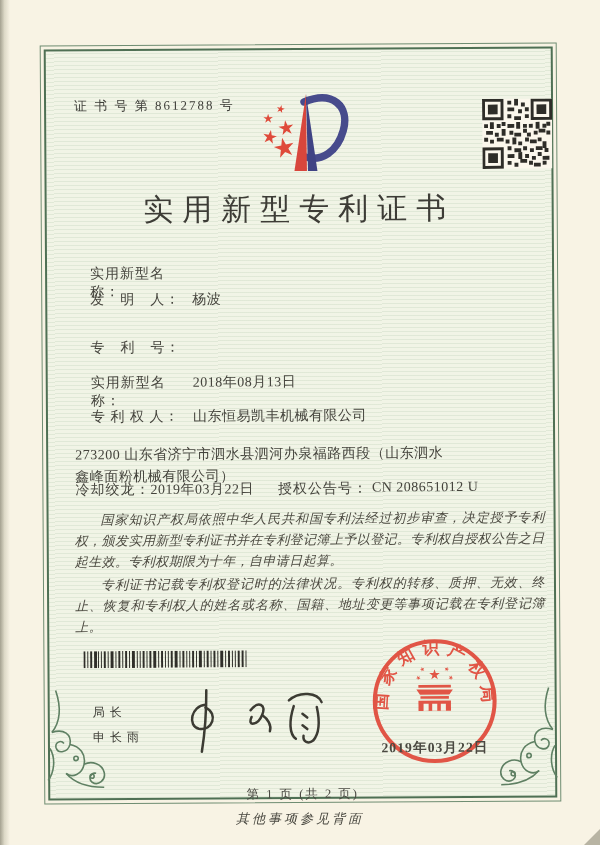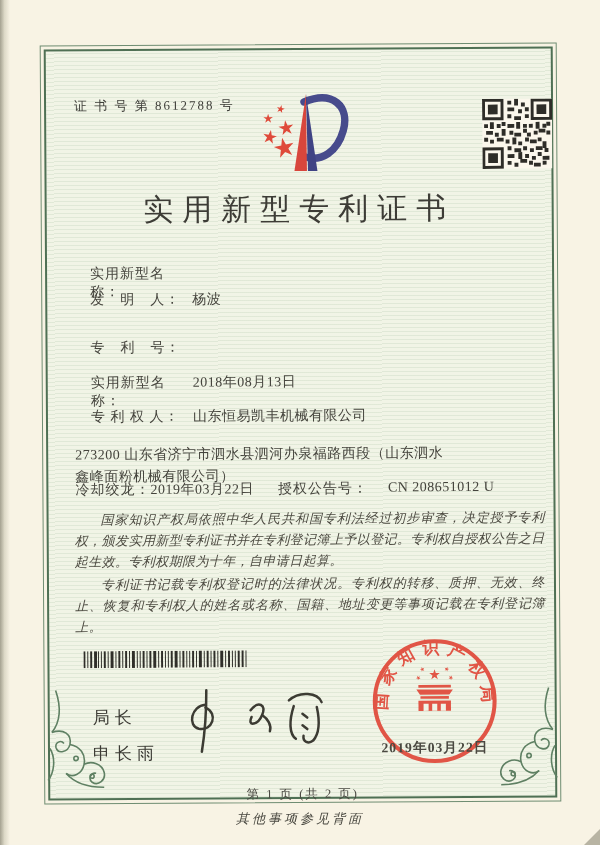--- a/index.html
+++ b/index.html
@@ -35,31 +35,31 @@
   .title{
     position:absolute;left:0;right:0;top:139px;text-align:center;
     font-size:30px;letter-spacing:9px;color:#3d3c36;font-weight:500;
   }
 
   .field-row{position:absolute;left:27px;display:flex;font-size:14px;letter-spacing:.5px;color:#45443d;}
   .flabel{display:inline-block;width:102px;flex:0 0 102px;letter-spacing:1px;margin-left:16px;}
   .fvalue{display:inline-block;}
   .fvalue.addr{width:372px;line-height:1.55;}
   .pair2{margin-left:24px;display:flex;}
-  .pair2 .flabel2{letter-spacing:1px;margin-right:20px;}
+  .pair2 .flabel2{letter-spacing:1px;margin-right:4px;}
 
   .body-text{position:absolute;left:26px;top:459px;width:470px;}
   .body-text p{
     margin:0 0 3px 0;font-size:13px;line-height:1.6;color:#4c4a41;
     font-style:italic;text-indent:2em;text-align:justify;letter-spacing:.4px;
   }
 
   .barcode{position:absolute;left:34px;top:600px;width:165px;height:17px;}
 
-  .signer{position:absolute;left:43px;top:649px;font-size:17px;letter-spacing:5px;color:#3c3b35;line-height:2.1;}
+  .signer{position:absolute;left:43px;top:649px;font-size:12px;letter-spacing:5px;color:#3c3b35;line-height:2.1;}
   .signature{position:absolute;left:126px;top:634px;width:165px;height:72px;}
 
   .seal{position:absolute;left:318px;top:585px;width:134px;height:134px;opacity:.93;}
 
   .page-number{position:absolute;left:0;right:0;top:736px;text-align:center;
     font-size:12.5px;letter-spacing:2px;color:#4b4a43;}
 
   .ornament{position:absolute;width:74px;height:112px;}
   .ornament.bl{left:-4px;bottom:-2px;}
   .ornament.br{right:-4px;bottom:-2px;transform:scaleX(-1);}

